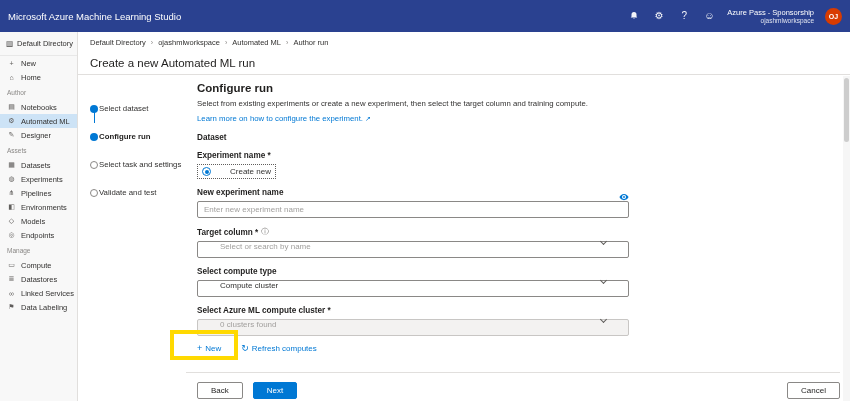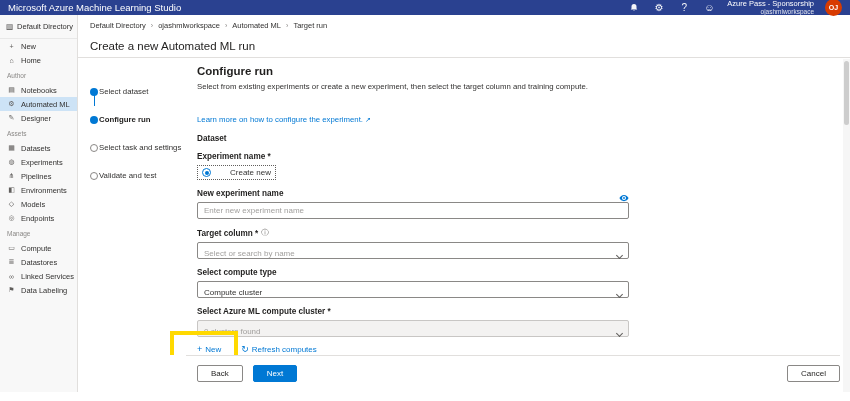--- a/index.html
+++ b/index.html
@@ -1,19 +1,19 @@
 <!DOCTYPE html>
 <html><head>
 <meta charset="utf-8">
 <style>
   *{box-sizing:border-box;margin:0;padding:0}
   html,body{width:850px;height:401px;overflow:hidden;background:#fff;color:#201f1e;
     font-family:"Liberation Sans","DejaVu Sans",sans-serif}
   
-  .topbar{height:15px;background:#2a4190;color:#fff;display:flex;align-items:center;padding:0 8px;font-size:9.5px}
+  .topbar{height:32px;background:#2a4190;color:#fff;display:flex;align-items:center;padding:0 8px;font-size:9.5px}
   .tb-right{margin-left:auto;display:flex;align-items:center;gap:11px}
   .tb-icon{width:14px;text-align:center;font-size:10px;line-height:1;cursor:pointer;opacity:.95}
   .tb-icon svg{display:block;margin:0 auto}
   .tb-account{text-align:right;line-height:1.2;cursor:pointer}
   .tb-tenant{font-size:7.5px}
   .tb-workspace{font-size:6.5px;opacity:.85}
   .avatar{width:17px;height:17px;border-radius:50%;background:#d83b01;color:#fff;font-size:7px;font-weight:bold;
     display:flex;align-items:center;justify-content:center;cursor:pointer;flex:none}
   
   .shell{display:flex;height:377px}
@@ -37,37 +37,37 @@
   .step{display:flex;align-items:flex-end;gap:1px;height:28px}
   .dot{width:8px;height:8px;border-radius:50%;flex:none}
   .dot.done,.dot.current{background:#0078d4}
   .dot.todo{background:#fff;border:1px solid #8a8886}
   .step-label{font-size:7.8px;color:#323130;white-space:nowrap}
   .step.current .step-label{font-weight:bold;color:#201f1e}
   .connector{position:absolute;left:3.5px;top:24px;width:1px;height:17px;background:#0078d4}
   
   .form{width:432px;font-size:8px;color:#323130}
   .form-heading{font-size:11.5px;font-weight:bold;color:#201f1e;margin-bottom:5px}
-  .form-desc{font-size:7.8px;margin-bottom:24px}
+  .form-desc{font-size:7.8px;margin-bottom:6px}
   .link{color:#0078d4;cursor:pointer;white-space:nowrap}
   .learn-more{display:inline-block;font-size:7.8px;margin-bottom:8px}
   .ext{font-size:7px;margin-left:2px}
   .field-label{font-size:8.2px;font-weight:bold;color:#201f1e;margin:9px 0 4px;display:flex;align-items:center}
   .info-icon{color:#605e5c;font-weight:normal;font-size:7.5px;margin-left:3px;cursor:pointer}
   .dataset-value{font-size:7.8px}
   .radio-wrap{display:inline-flex;align-items:center;gap:19px;border:1px dotted #605e5c;padding:2px 4px;cursor:pointer}
   .radio{width:9px;height:9px;border:1px solid #0078d4;border-radius:50%;position:relative;flex:none;background:#fff}
   .radio::after{content:"";position:absolute;inset:1.5px;background:#0078d4;border-radius:50%}
   .label-row{display:flex;align-items:flex-end;justify-content:space-between}
   .eye-icon{cursor:pointer;display:flex;align-items:center}
   .text-input{width:100%;height:17px;border:1px solid #8a8886;border-radius:2px;font-size:8px;padding:0 6px;
     color:#201f1e;font-family:inherit;outline:none;background:#fff;display:block}
   .text-input::placeholder{color:#a19f9d}
-  .dropdown{height:17px;border:1px solid #8a8886;border-radius:2px;display:flex;align-items:flex-end;
-    justify-content:space-between;padding:0 6px;font-size:8px;background:#fff;cursor:pointer}
+  .dropdown{height:17px;border:1px solid #8a8886;border-radius:2px;display:flex;align-items:flex-start;
+    justify-content:space-between;padding:0 22px;font-size:8px;background:#fff;cursor:pointer}
   .dropdown .ph{color:#a19f9d}
   .dropdown.disabled{background:#f3f2f1;border-color:#c8c6c4;cursor:default}
   .dropdown.disabled .val{color:#a19f9d}
   .chev{width:5px;height:5px;border-right:1px solid #605e5c;border-bottom:1px solid #605e5c;
     transform:rotate(45deg);margin-top:-3px;flex:none}
   .links-row{display:flex;align-items:center;gap:20px;margin-top:8px;position:relative}
   .action-link{display:inline-flex;align-items:center;gap:3px;color:#0078d4;font-size:8px;cursor:pointer}
   .action-glyph{font-size:9px;line-height:1}
   .highlight-box{position:absolute;left:-27px;top:-14px;width:68px;height:30px;border:4px solid #ffd900;
     pointer-events:none;z-index:5}
@@ -178,21 +178,21 @@
 
   <div class="main">
 
     <nav class="breadcrumb">
       <span class="crumb">Default Directory</span>
       <span class="crumb-sep">›</span>
       <span class="crumb">ojashmlworkspace</span>
       <span class="crumb-sep">›</span>
       <span class="crumb">Automated ML</span>
       <span class="crumb-sep">›</span>
-      <span class="crumb current">Target run</span>
+      <span class="crumb current">Author run</span>
     </nav>
 
     <div class="page-title">Create a new Automated ML run</div>
 
     <div class="content">
 
       <div class="stepper">
         <div class="connector"></div>
         <div class="step done">
           <span class="dot done"></span>

